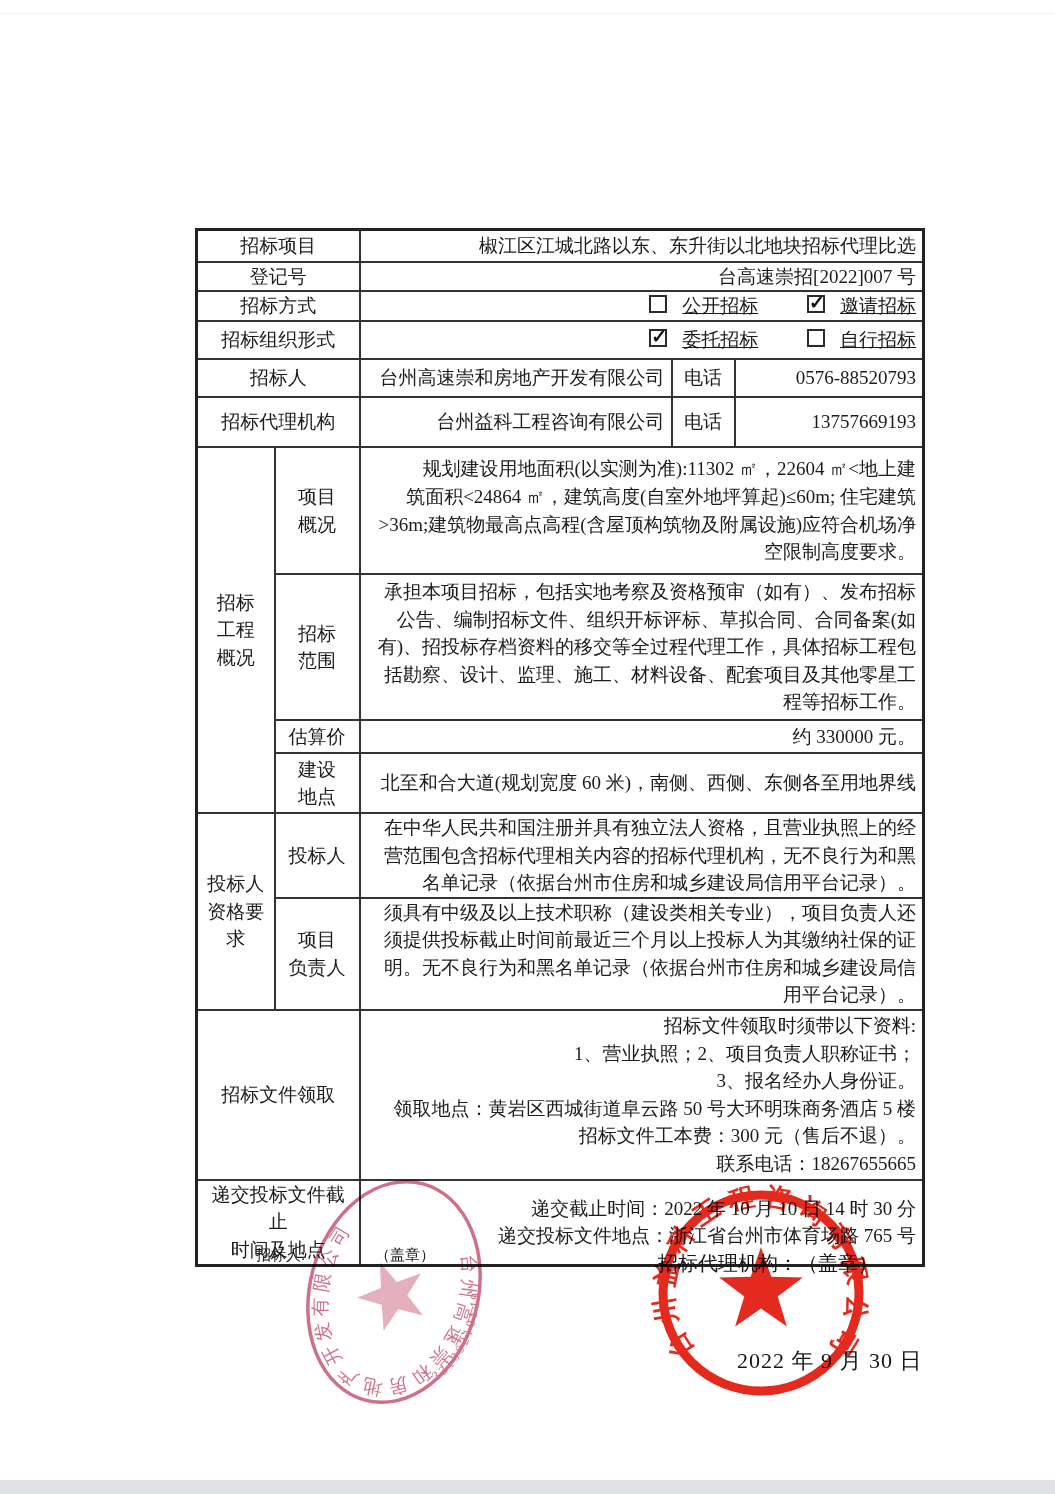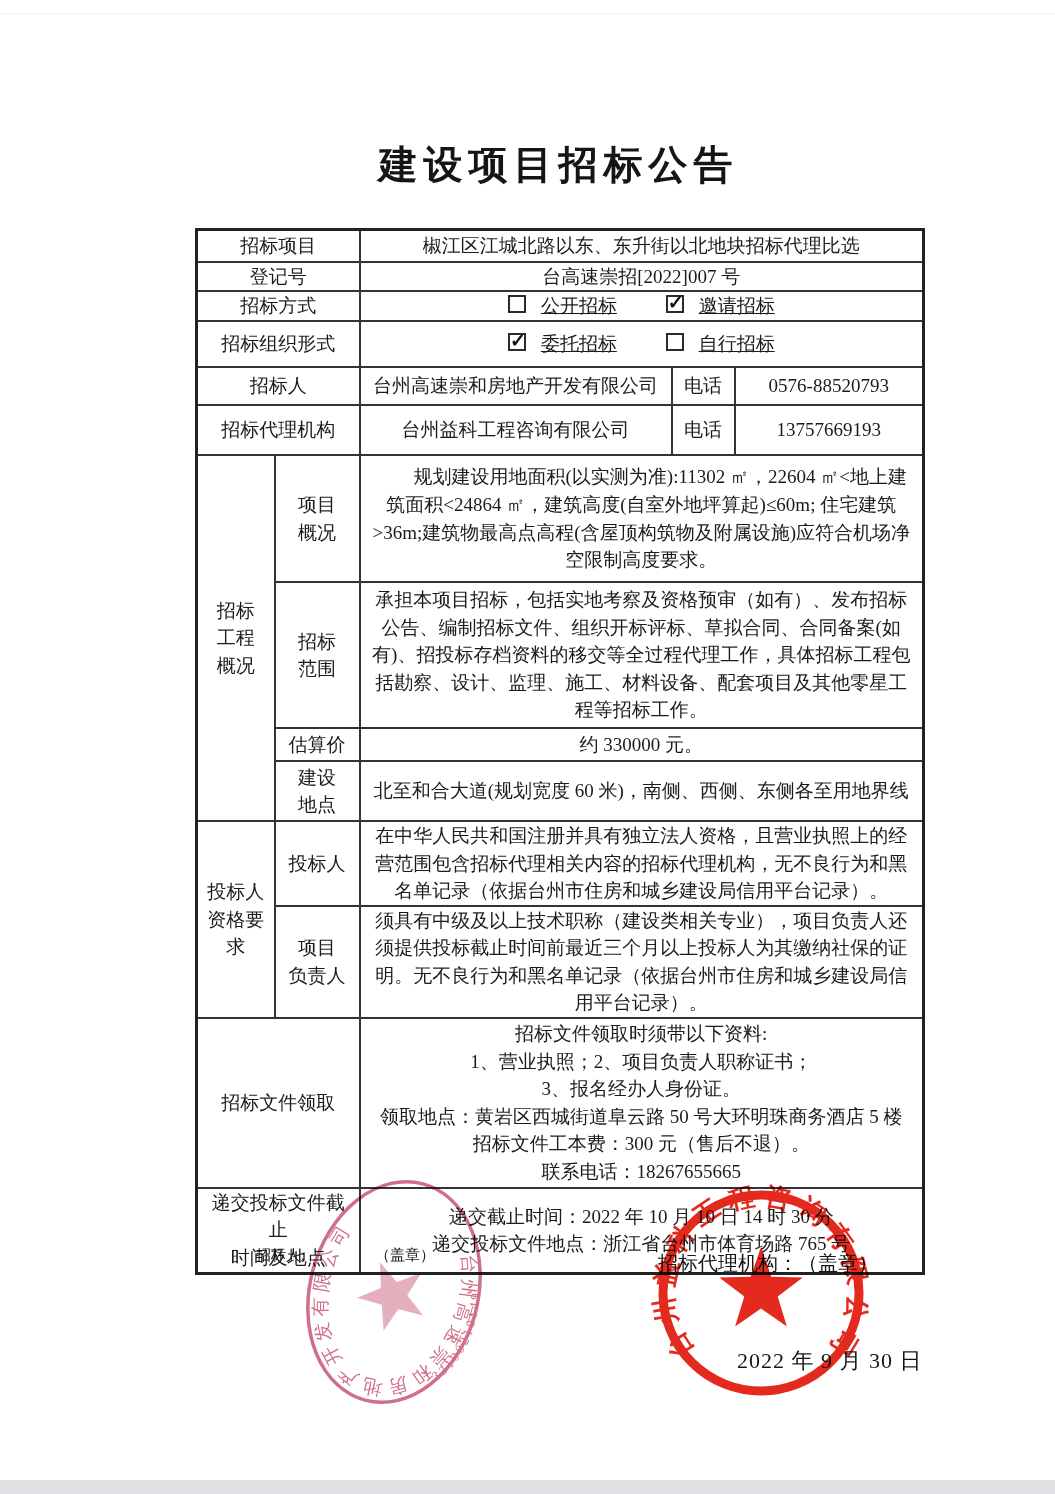--- a/index.html
+++ b/index.html
@@ -10,21 +10,21 @@
 
   .doc-title{position:absolute;left:195px;top:138px;width:727px;text-align:center;
              font-family:"Liberation Sans","DejaVu Sans",sans-serif;
              font-size:39px;font-weight:700;letter-spacing:6px;color:#151515;}
 
   table.form{position:absolute;left:195px;top:228px;width:727px;border-collapse:collapse;
              table-layout:fixed;border:3px solid #222;}
   table.form td{border:2px solid #333;padding:0 6px;font-size:19px;line-height:1.45;
                 overflow:hidden;}
   td.lab{text-align:center;vertical-align:middle;white-space:pre-line;}
-  td.con{text-align:center;vertical-align:middle;padding-left:13px;padding-right:10px;}
+  td.con{text-align:right;vertical-align:middle;padding-left:13px;padding-right:10px;}
   td.wide-lines{line-height:41px;text-indent:2em;}
   td.scope-cell{line-height:30px;padding-top:4px;padding-bottom:4px;}
   td.req-cell{line-height:27px;padding-top:3px;padding-bottom:3px;}
   td.lines-cell{line-height:28px;vertical-align:middle;}
   .cell-line{white-space:nowrap;}
 
   .opt{display:inline-block;white-space:nowrap;text-decoration:underline;}
   .opt + .opt{margin-left:44px;}
   .cbx{display:inline-block;width:14px;height:14px;border:2px solid #2b2b2b;
        position:relative;vertical-align:-1px;margin-right:15px;background:#fff;}
@@ -39,21 +39,20 @@
 
   .stamp{position:absolute;mix-blend-mode:multiply;pointer-events:none;}
   #stamp-left{left:296px;top:1164px;width:196px;height:252px;opacity:.82;}
   #stamp-right{left:651px;top:1183px;width:220px;height:220px;opacity:.93;}
 </style>
 </head>
 <body>
 
 <div class="page">
 
-  <div class="doc-title">建设项目招标公告</div>
 
   <table class="form">
     <colgroup>
       <col style="width:78px">
         <col style="width:85px">
         <col style="width:312px">
       <col style="width:63px">
         <col style="width:189px">
     </colgroup>
     <tbody>
@@ -69,21 +68,21 @@
       <td class="lab" colspan="2">招标方式</td>
       <td class="con" colspan="3">
         <span class="opt">
           <span class="cbx"></span><span>公开招标</span>
         </span>
         <span class="opt">
           <span class="cbx checked"></span><span>邀请招标</span>
         </span>
       </td>
     </tr>
-    <tr style="height:46px">
+    <tr style="height:38px">
       <td class="lab" colspan="2">招标组织形式</td>
       <td class="con" colspan="3">
         <span class="opt">
           <span class="cbx checked"></span><span>委托招标</span>
         </span>
         <span class="opt">
           <span class="cbx"></span><span>自行招标</span>
         </span>
       </td>
     </tr>

